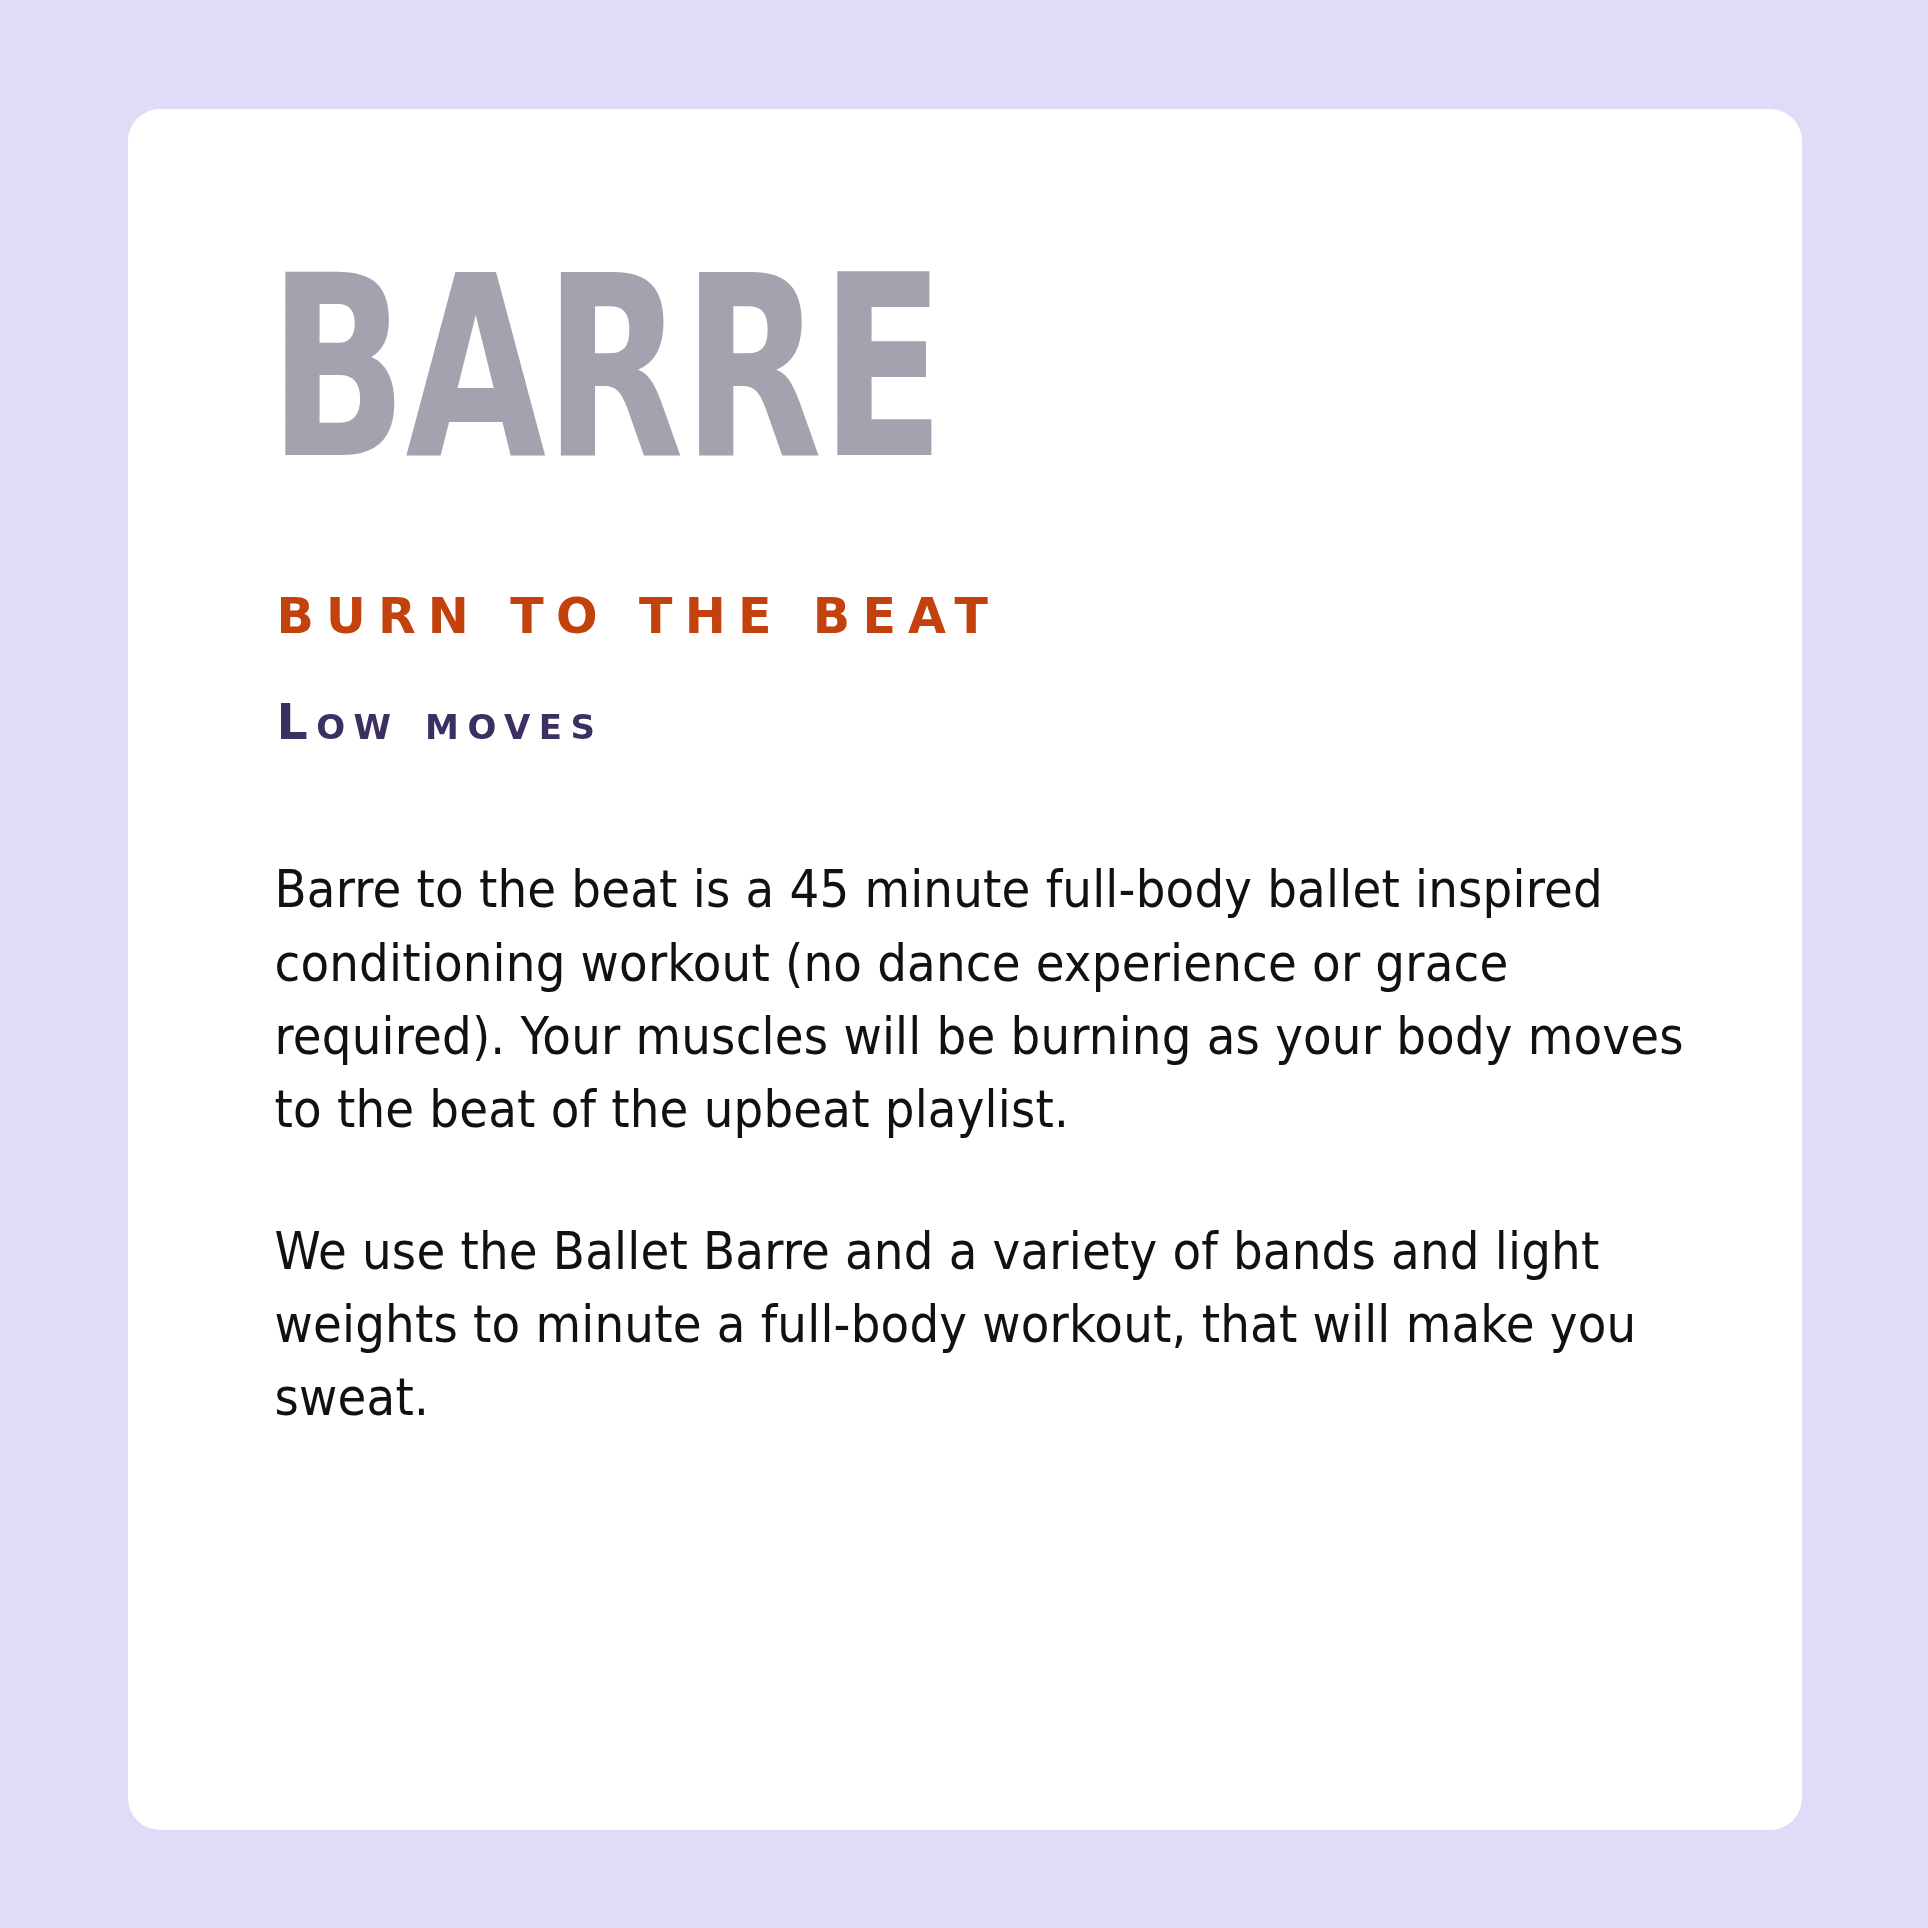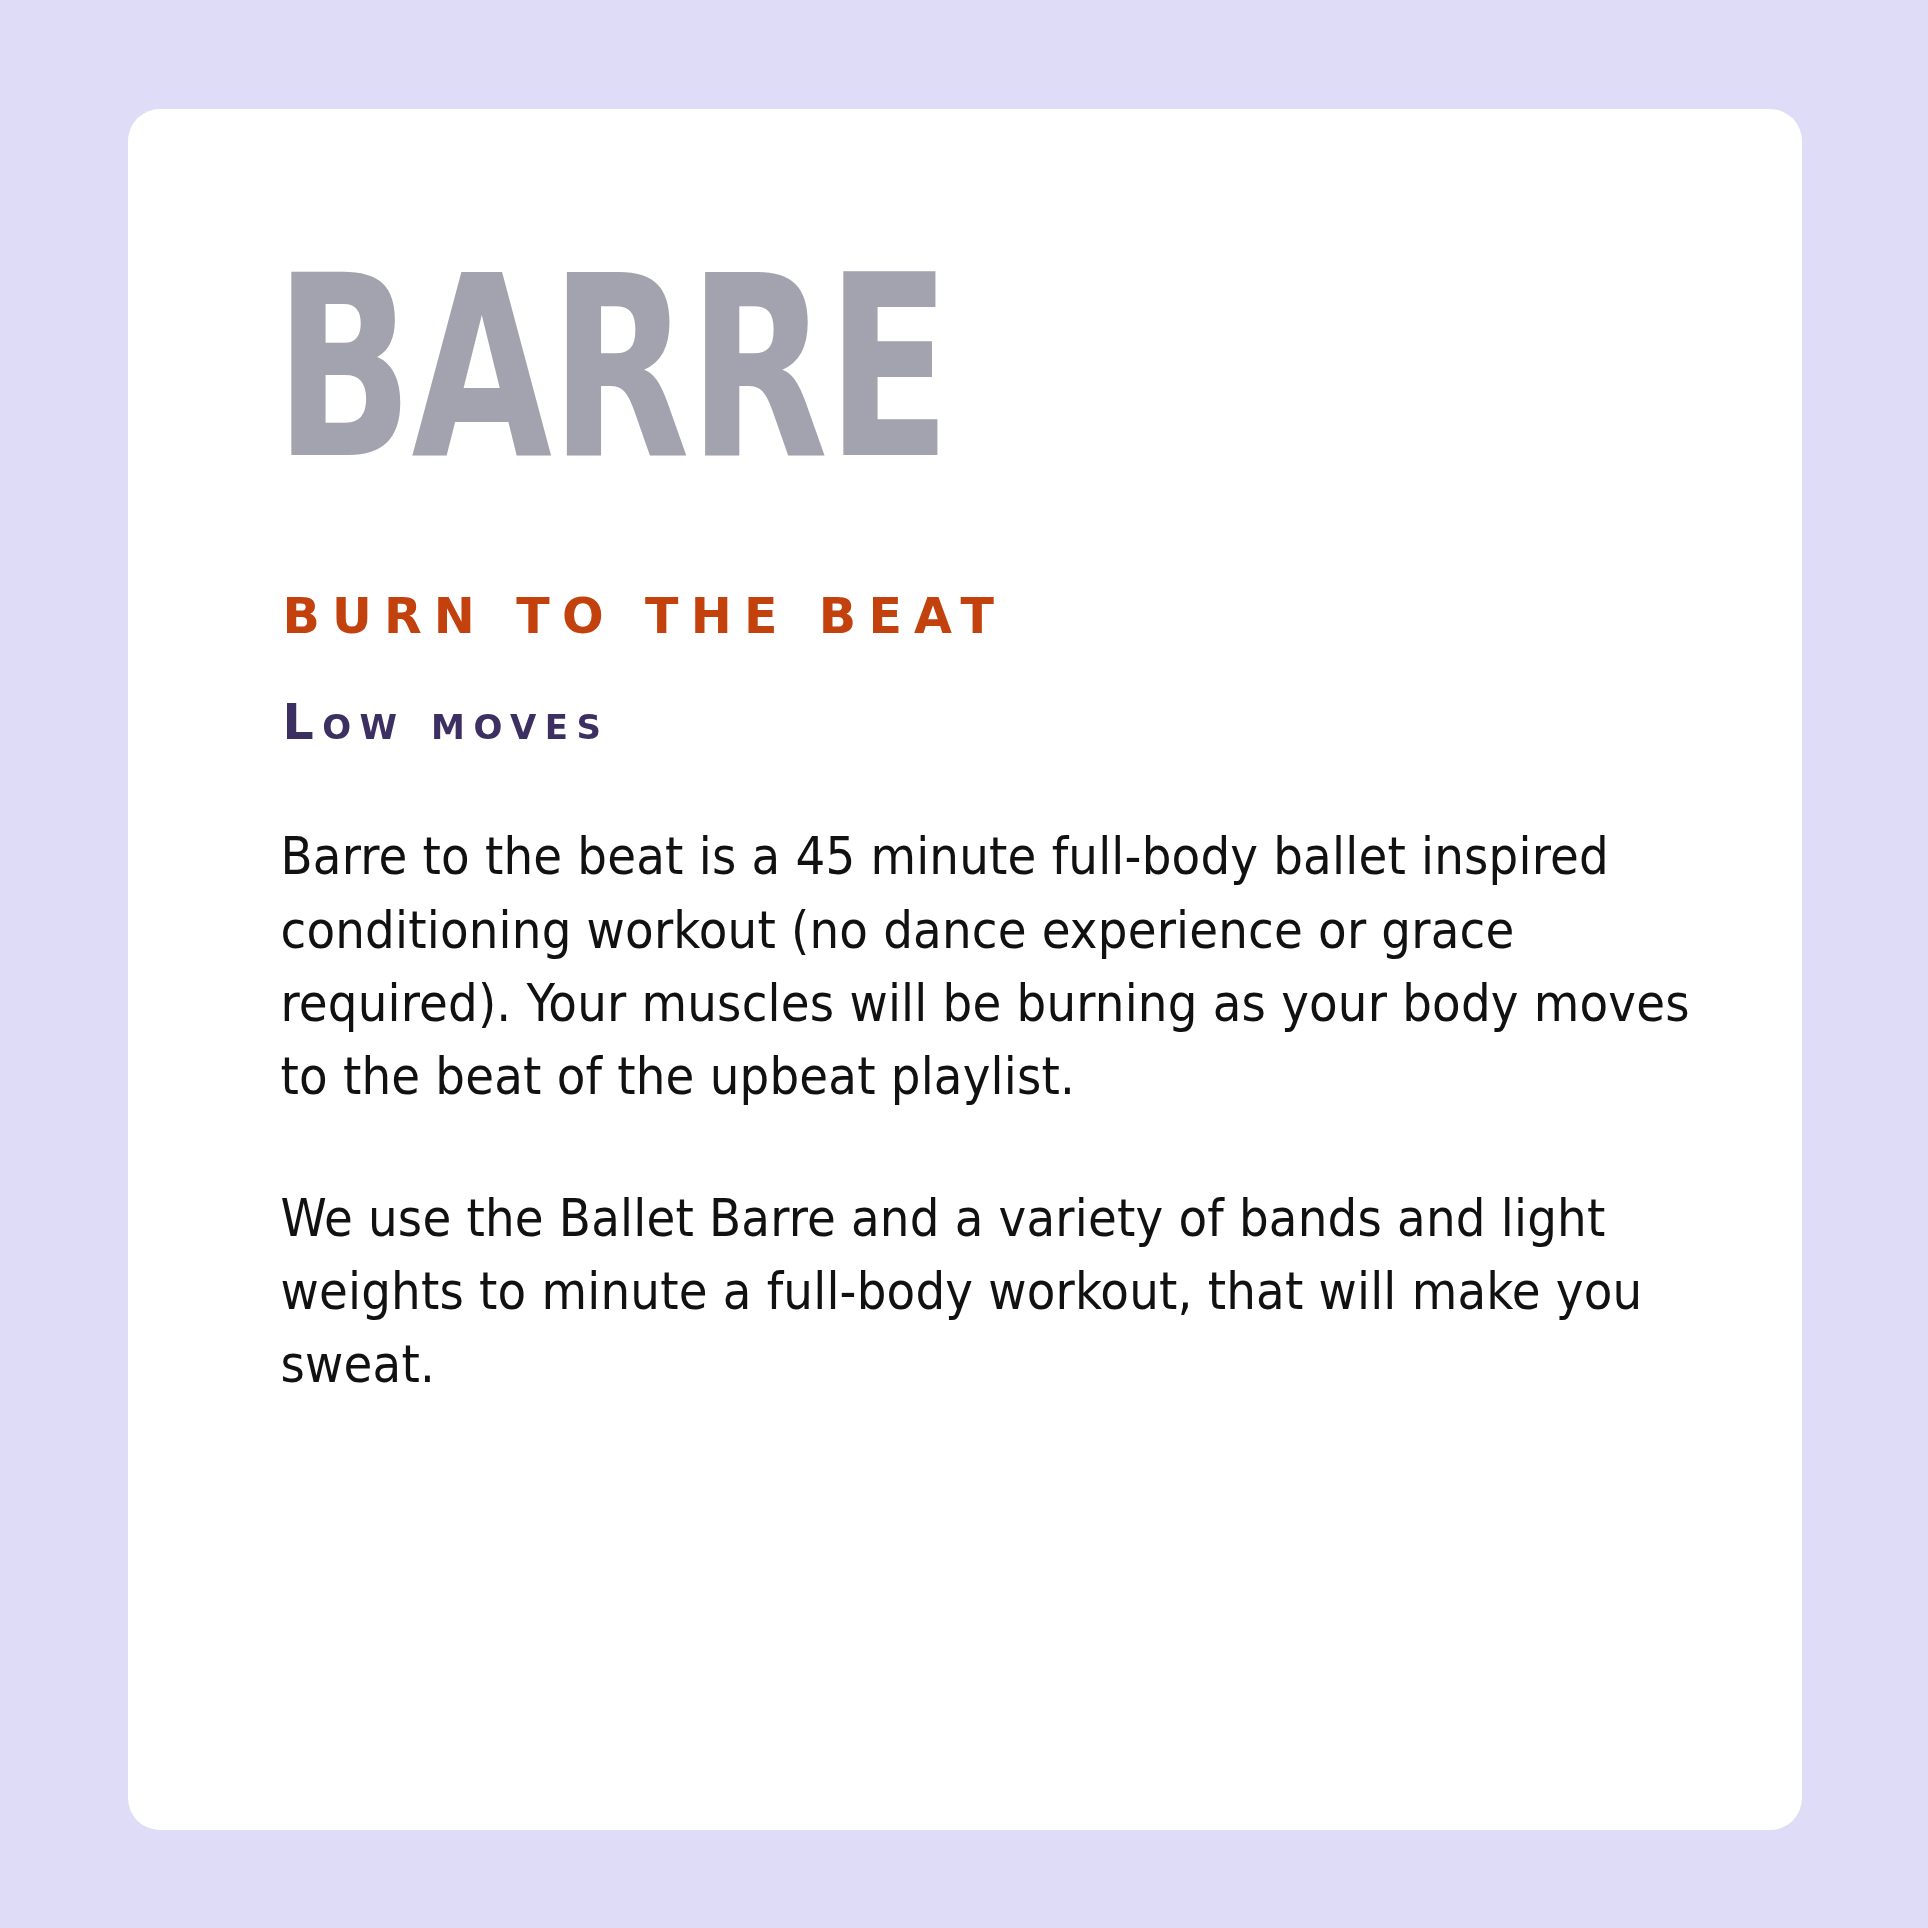--- a/index.html
+++ b/index.html
@@ -30,21 +30,21 @@
     top: 109px;
     width: 1674px;
     height: 1721px;
     background: #ffffff;
     border-radius: 32px;
   }
 
   
   #content {
     position: absolute;
-    left: 160px;      
+    left: 154px;      
     top: 151px;       
     width: 1441px;
   }
 
   
   .display-title {
     font-family: "DejaVu Sans Condensed", "Liberation Sans Narrow", "Liberation Sans", sans-serif;
     font-weight: 700;
     font-size: 252px;
     line-height: 0.86;
@@ -81,21 +81,21 @@
     letter-spacing: 8.5px;
     color: #3c2f62;
     font-variant: small-caps;
     font-variant-caps: small-caps;
     margin-top: 47px;
     margin-left: -5.6px;
   }
 
   
   .body-copy {
-    margin-top: 68px;
+    margin-top: 101px;
     margin-left: -7.5px;
   }
 
   .body-copy p {
     font-family: "DejaVu Sans Condensed", "Liberation Sans Narrow", "Liberation Sans", sans-serif;
     font-weight: 400;
     font-size: 52px;
     line-height: 1.41;
     color: #111111;
     letter-spacing: 0.2px;

